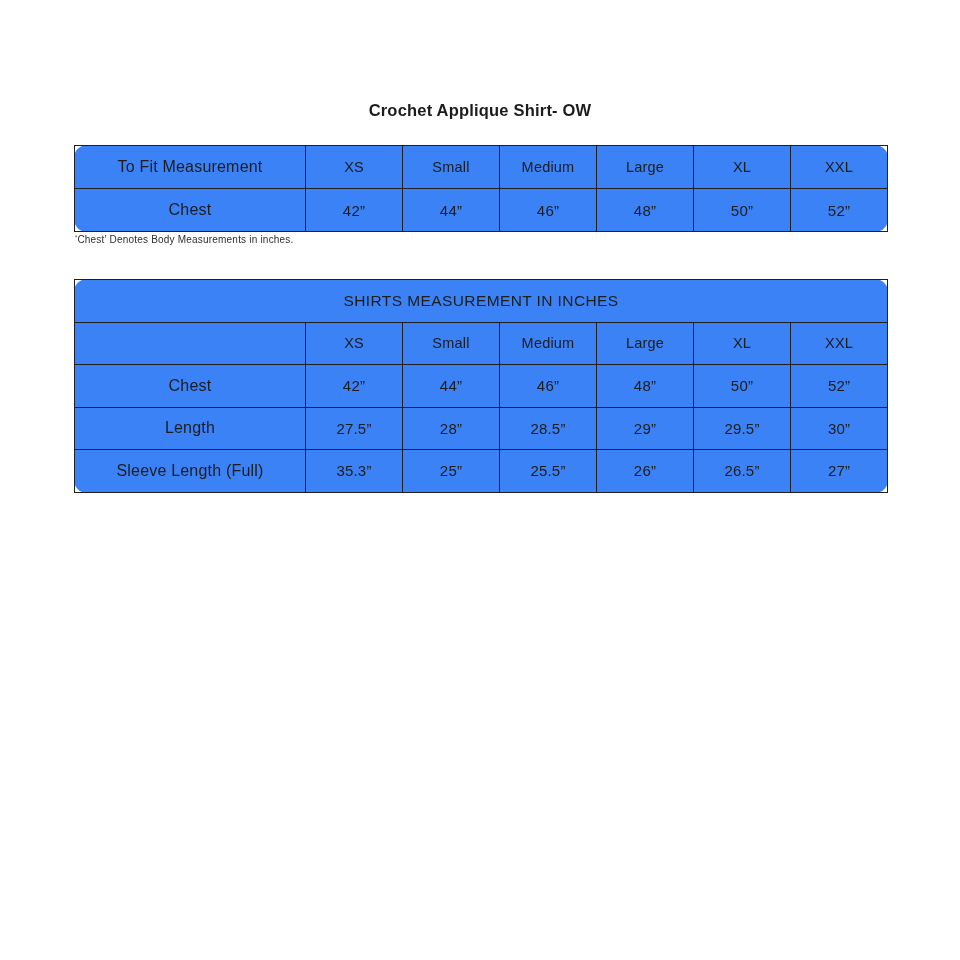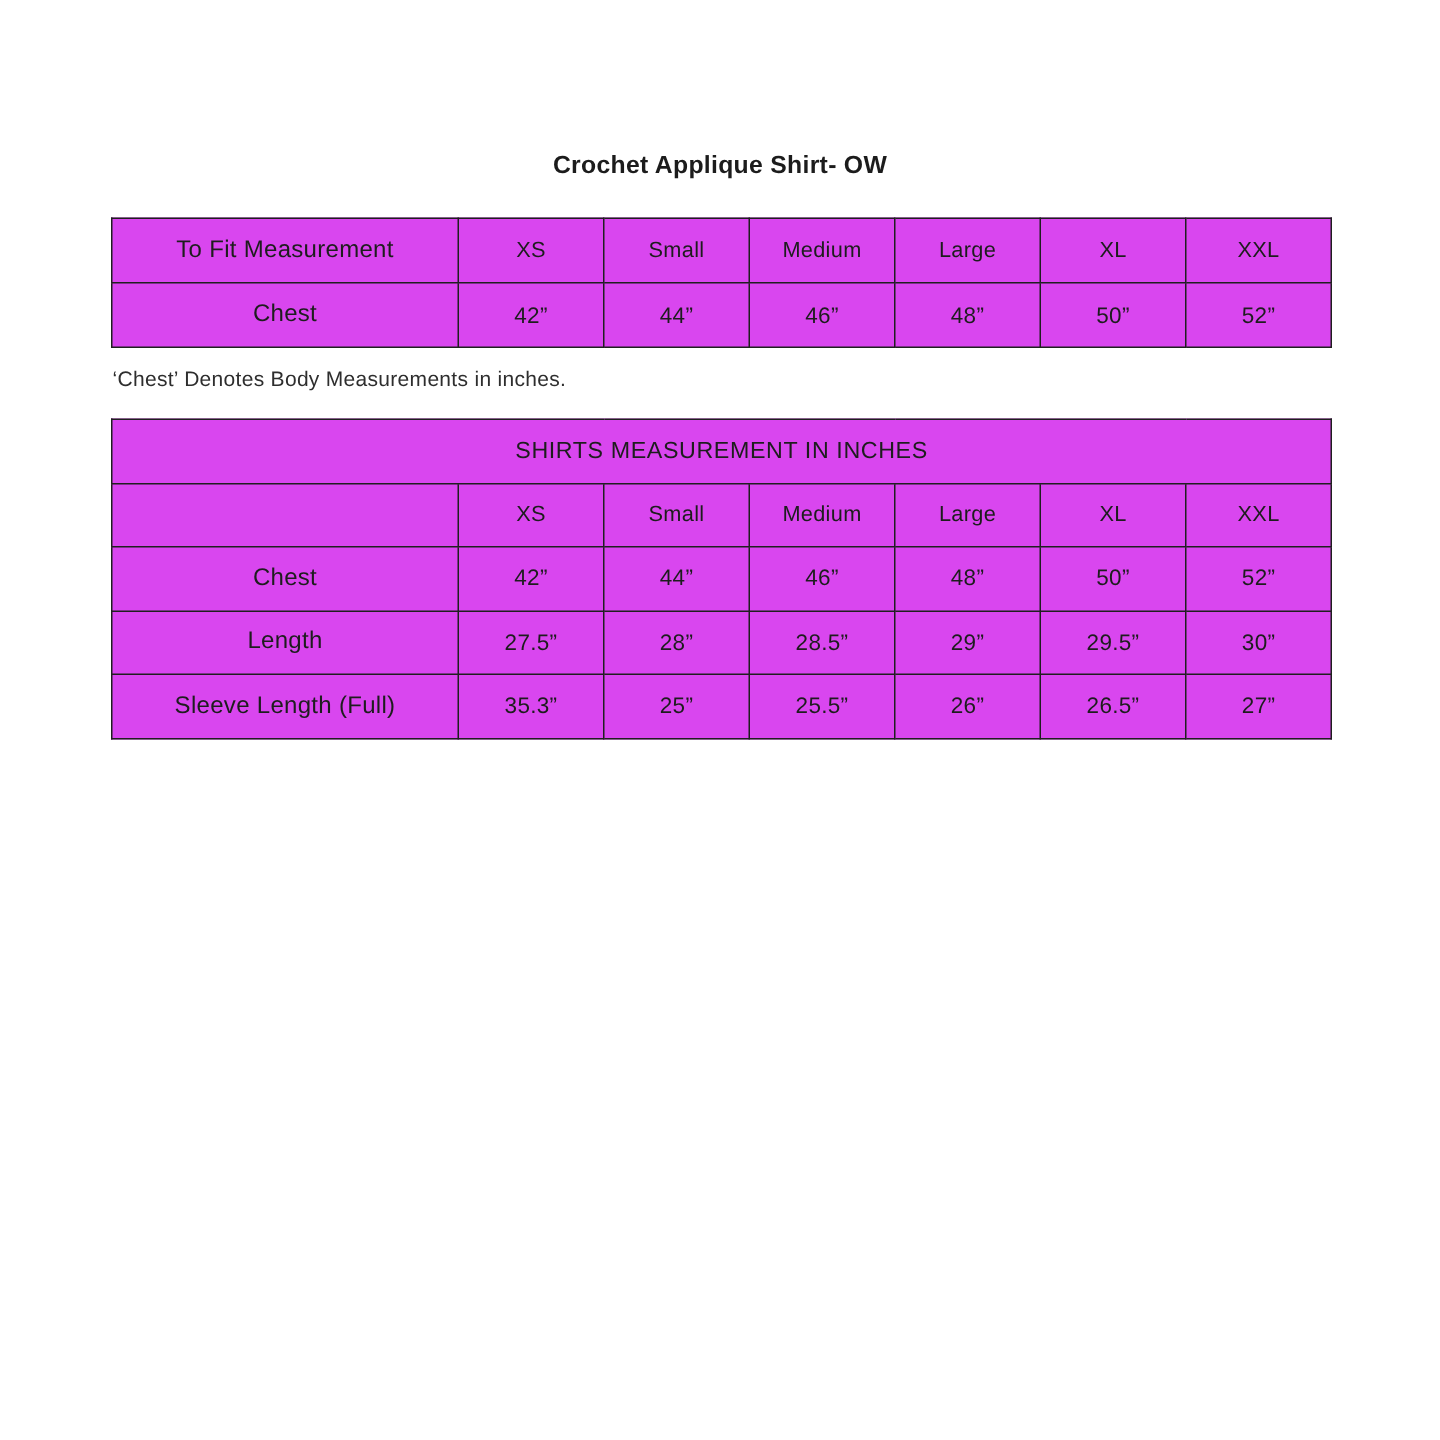--- a/index.html
+++ b/index.html
@@ -33,21 +33,22 @@
     font-weight: 700;
     letter-spacing: 0.2px;
     color: #1c1c1c;
   }
   table.tbl {
     position: absolute;
     left: 74px;
     border-collapse: collapse;
     table-layout: fixed;
     width: 813px;
-    background: #d946ef;
+    background: #3b82f6;
+    border-radius: 13px;
   }
   .fit-table { top: 145px; }
   .shirts-table { top: 279px; }
   .tbl th, .tbl td {
     border: 1.5px solid #1f1f1f;
     text-align: center;
     vertical-align: middle;
     padding: 0;
     font-weight: normal;
     color: #1d1d1d;
@@ -66,24 +67,24 @@
     font-size: 15px;
     letter-spacing: 0.2px;
   }
   .span-header {
     font-size: 15.5px;
     letter-spacing: 0.4px;
     font-weight: normal;
   }
   .note {
     position: absolute;
-    top: 244px;
+    top: 234px;
     left: 75px;
     margin: 0;
-    font-size: 14px;
+    font-size: 10px;
     letter-spacing: 0.2px;
     color: #2e2e2e;
   }
 </style>
 </head>
 <body>
 
 <div class="page">
 
   <h1 class="title">Crochet Applique Shirt- OW</h1>

